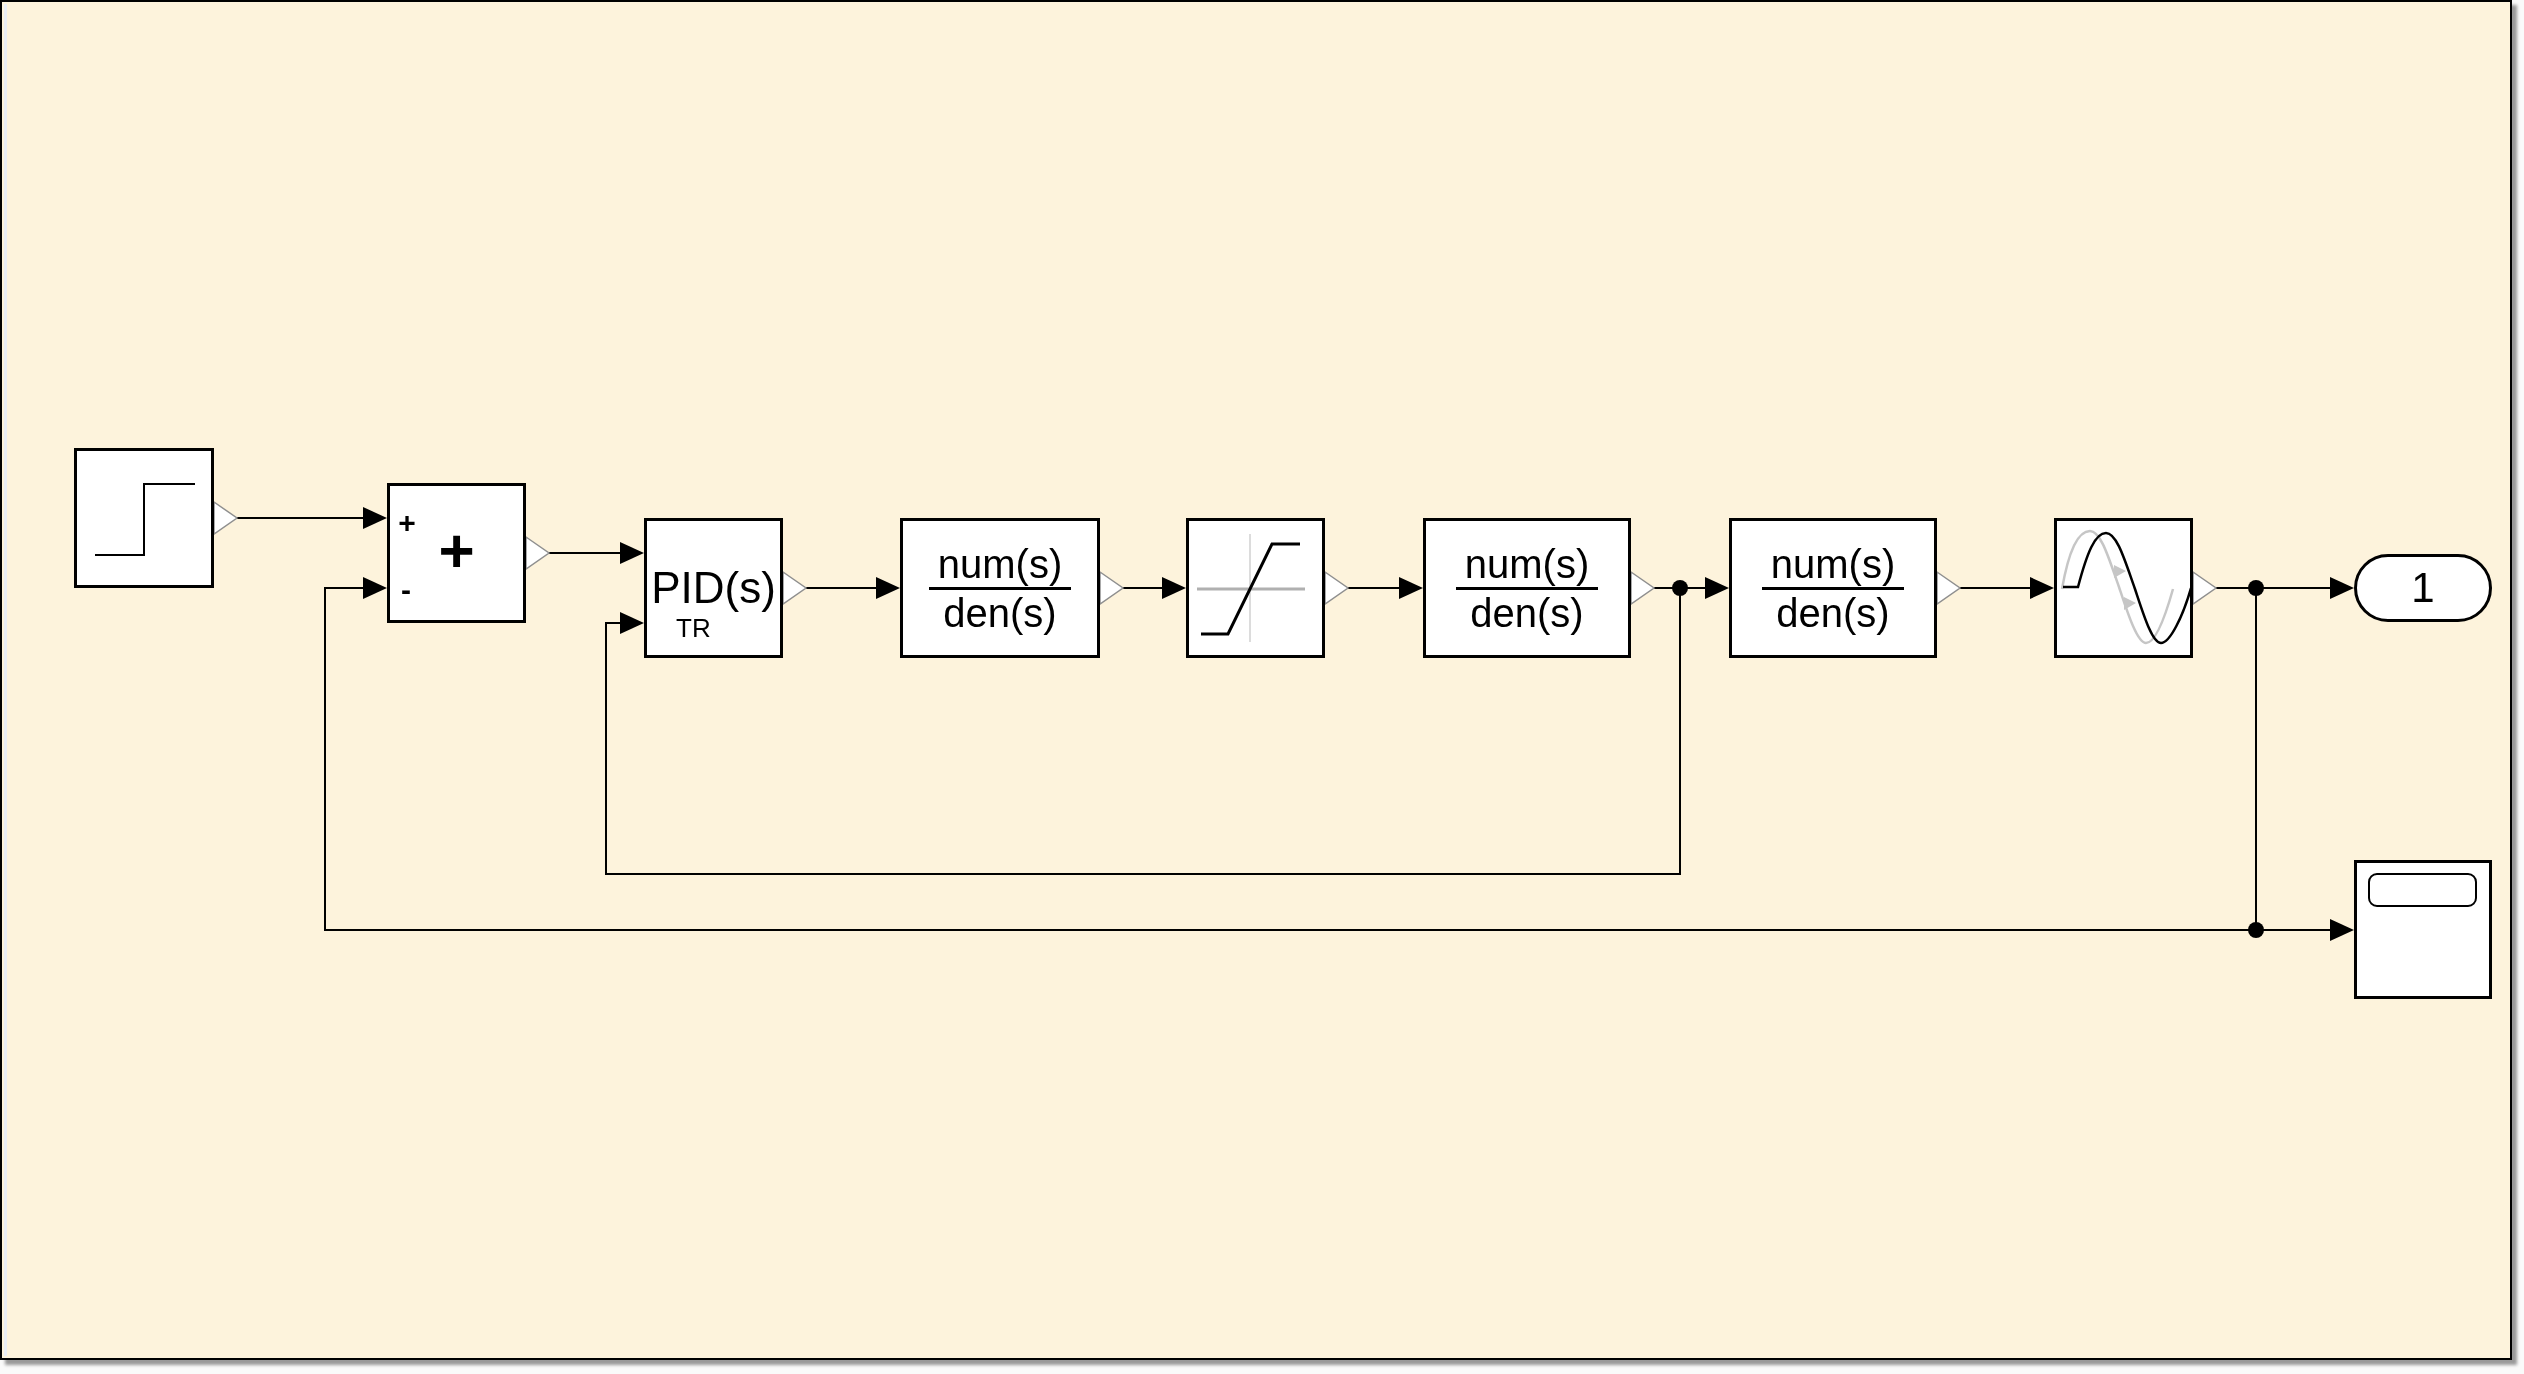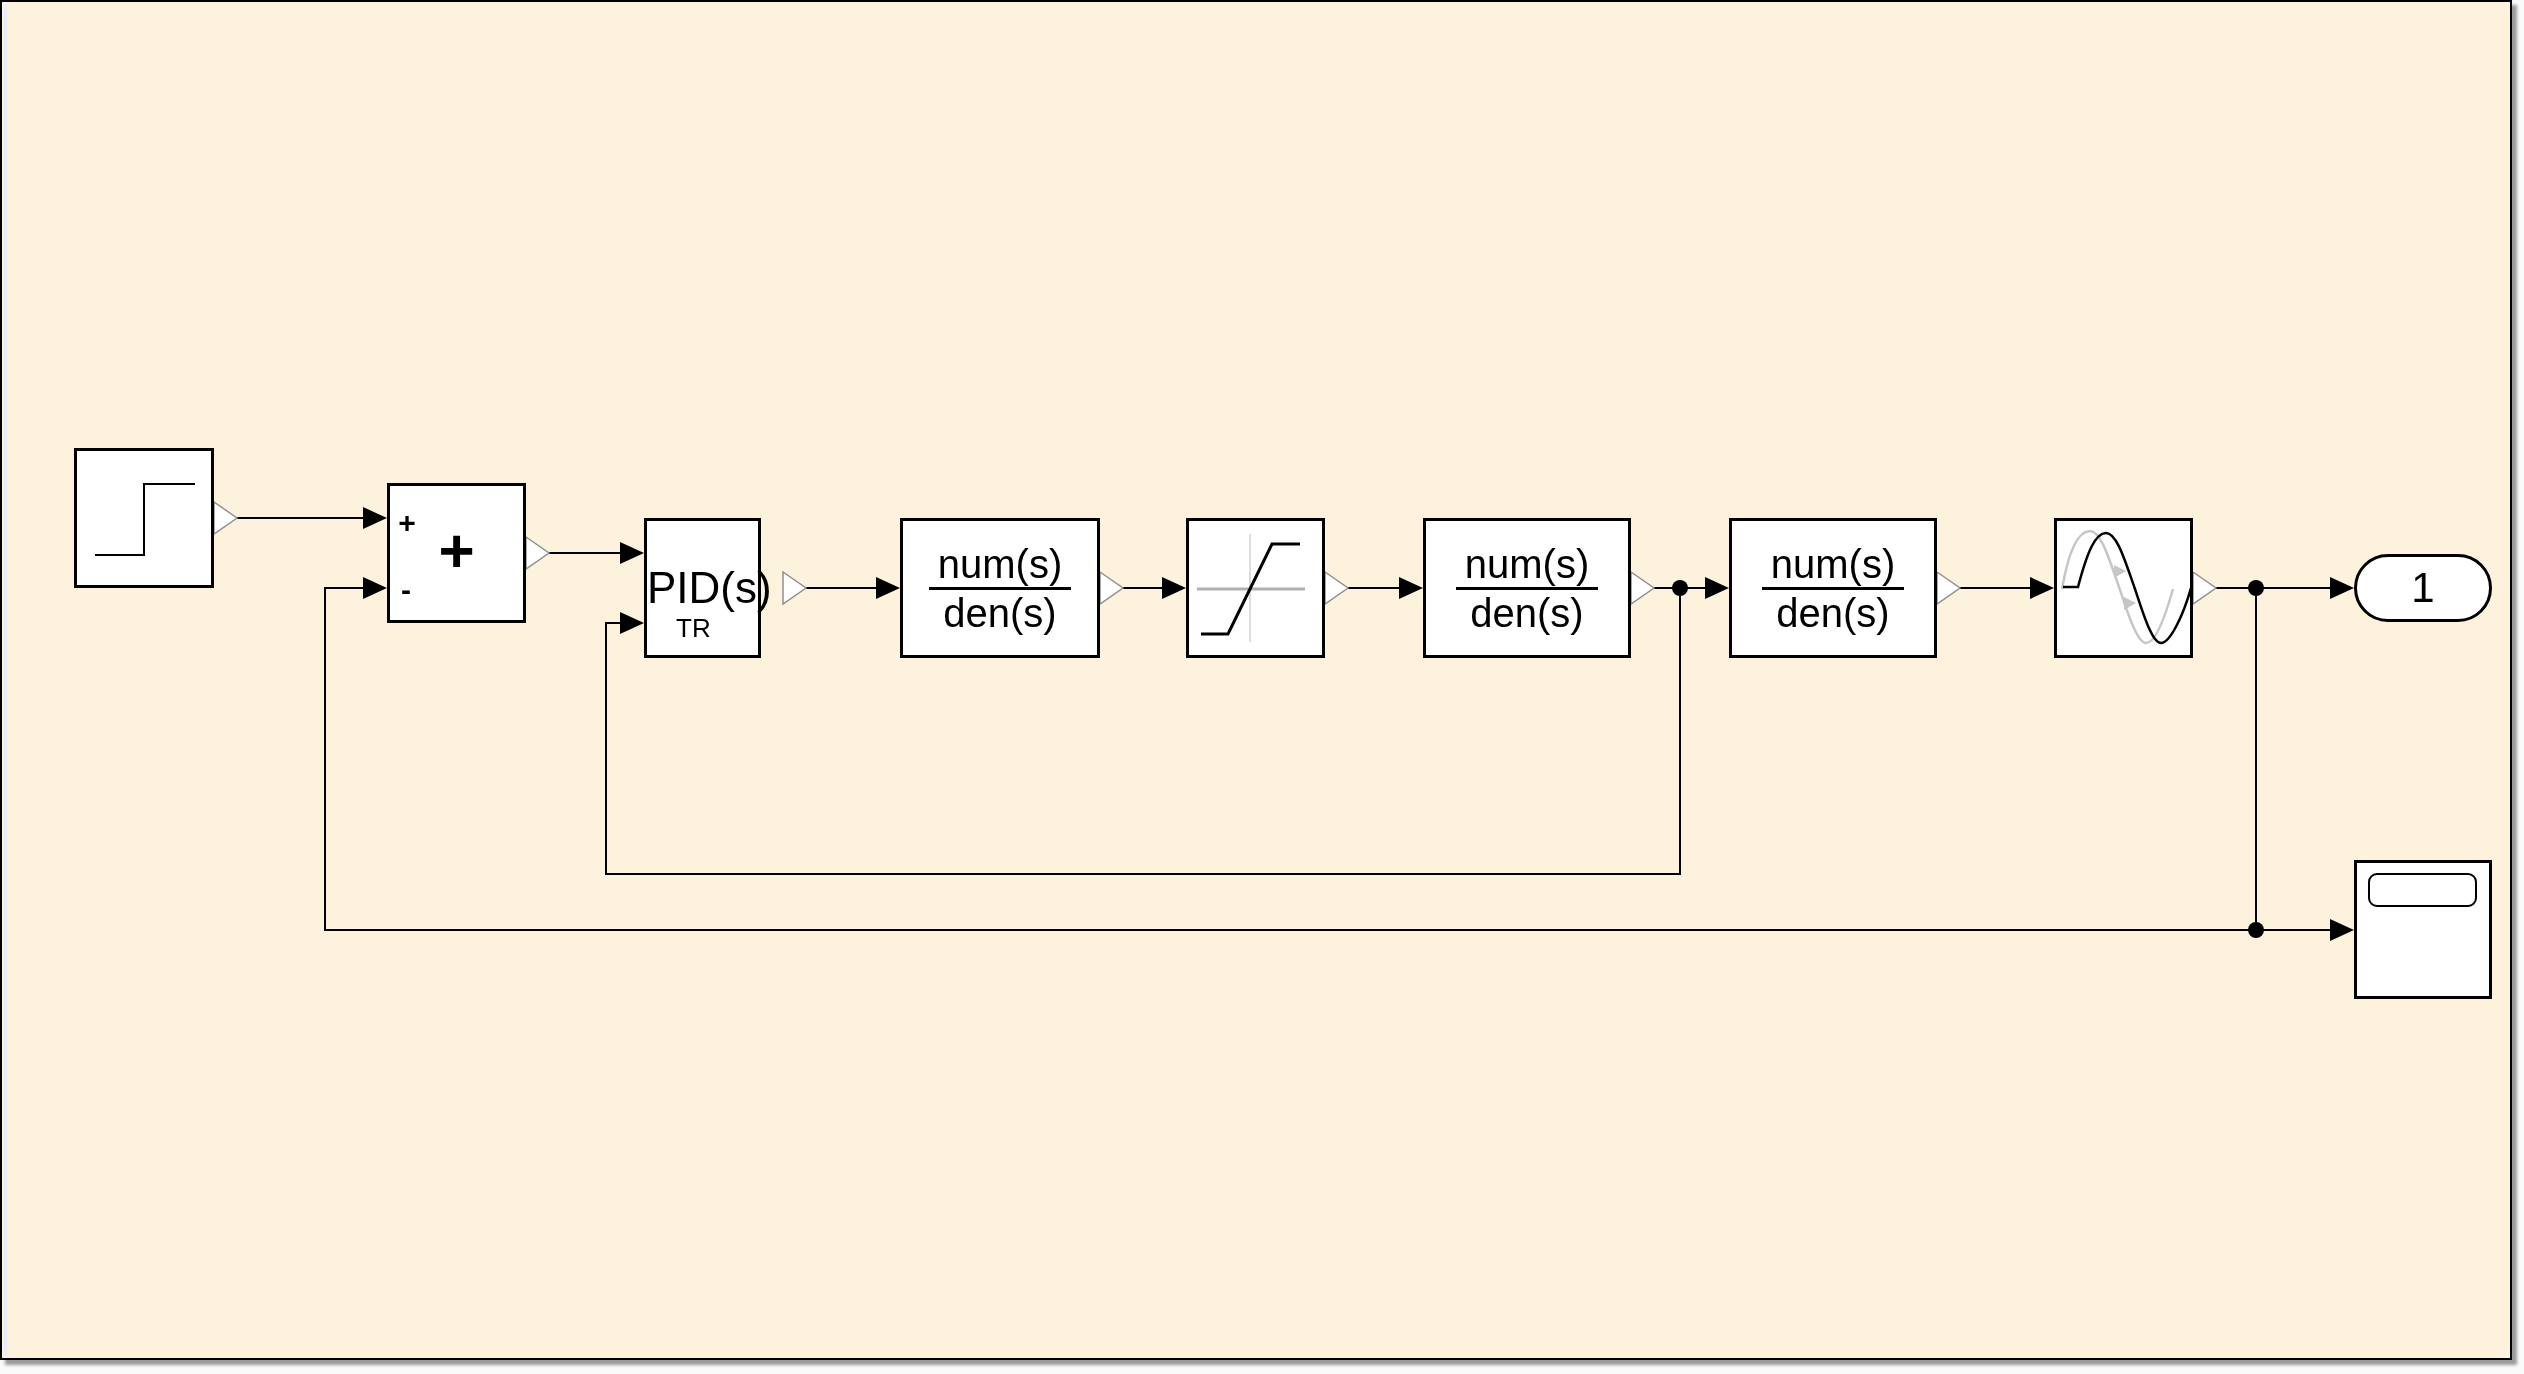--- a/index.html
+++ b/index.html
@@ -129,21 +129,21 @@
         <polyline points="18,104 67,104 67,33 118,33" fill="none" stroke="#000" stroke-width="2"></polyline>
       </svg>
     </div>
 
     <div class="block" style="left:385px;top:481px;width:139px;height:140px;">
       <span class="sum-sign" style="left:17px;top:37px;">+</span>
       <span class="sum-sign" style="left:16px;top:104px;">-</span>
       <span class="sum-big">+</span>
     </div>
 
-    <div class="block" style="left:642px;top:516px;width:117px;height:140px;text-decoration:underline;">
+    <div class="block" style="left:642px;top:516px;width:139px;height:140px;text-decoration:underline;">
       <span class="pid-label">PID(s)</span>
       <span class="pid-tr">TR</span>
     </div>
 
     <div class="block tf" style="left:898px;top:516px;width:200px;height:140px;">
       <div class="frac">
         <span>num(s)</span>
         <div class="frac-bar"></div>
         <span>den(s)</span>
       </div>

